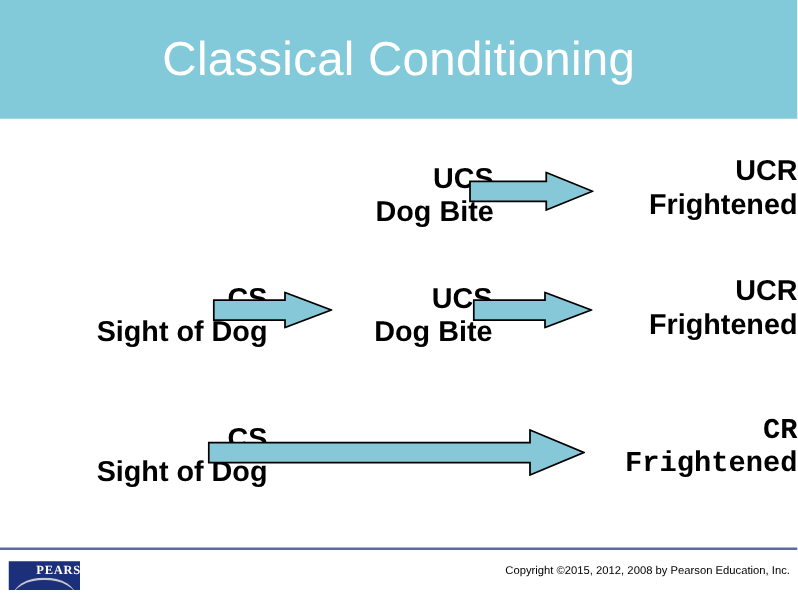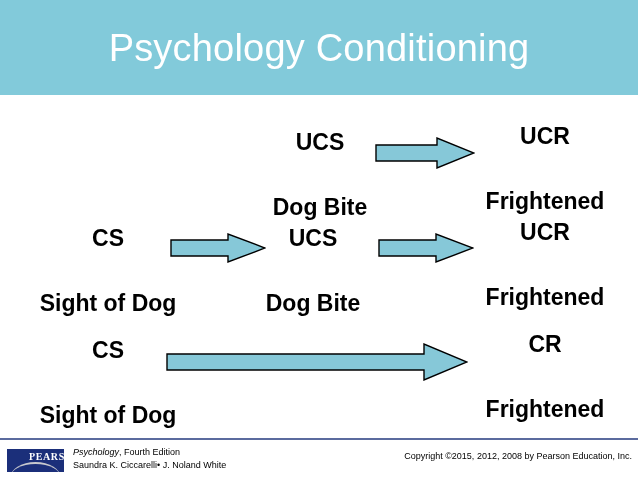--- a/index.html
+++ b/index.html
@@ -53,51 +53,50 @@
     left: 0;
     width: 638px;
     height: 92px;
   }
   .row-1 { top: 16px; }
   .row-2 { top: 116px; }
   .row-3 { top: 226px; }
 
   .term {
     position: absolute;
-    text-align: center;
+    text-align: right;
     color: #000000;
     font-weight: bold;
     line-height: 1.18;
     white-space: nowrap;
   }
   .term .abbr {
     display: block;
     font-size: 23px;
   }
   .term .desc {
     display: block;
     font-size: 23px;
-    margin-top: 38px;
   }
 
   
   .r1-ucs   { left: 245px;  top: 18px;  width: 150px; }
   .r1-ucr   { left: 452px;  top: 12px;  width: 186px; }
   .r1-arrow { left: 375px;  top: 26px;  width: 100px; height: 32px; }
 
   
   .r2-cs     { left: 2px;    top: 14px; width: 212px; }
   .r2-ucs    { left: 232px;  top: 14px; width: 162px; }
   .r2-ucr    { left: 452px;  top: 8px;  width: 186px; }
   .r2-arrow1 { left: 170px;  top: 22px; width: 96px;  height: 30px; }
   .r2-arrow2 { left: 378px;  top: 22px; width: 96px;  height: 30px; }
 
   
   .r3-cs    { left: 2px;   top: 16px; width: 212px; }
-  .r3-cr    { left: 452px; top: 10px; width: 186px; }
+  .r3-cr    { left: 452px; top: 10px; width: 186px; font-family: Liberation Mono, monospace; }
   .r3-arrow { left: 166px; top: 22px; width: 302px; height: 38px; }
 
   .arrow { position: absolute; }
   .arrow svg { display: block; width: 100%; height: 100%; }
 
   
   .footer-rule {
     position: absolute;
     left: 0;
     top: 438px;
@@ -158,21 +157,21 @@
     top: 6px;
     font-size: 9px;
     color: #000000;
     line-height: 13px;
   }
 </style>
 </head>
 <body>
 
 <div class="slide-header" style="background: rgb(130, 202, 218);">
-  <div class="slide-title">Psychology Conditioning</div>
+  <div class="slide-title">Classical Conditioning</div>
 </div>
 
 <div class="diagram">
 
   <div class="row row-1">
     <div class="term r1-ucs">
       <span class="abbr">UCS</span>
       <span class="desc">Dog Bite</span>
     </div>
     <div class="arrow r1-arrow">
@@ -228,20 +227,16 @@
   </div>
 
 </div>
 
 <div class="footer-rule" style="background: rgb(91, 107, 158);"></div>
 <div class="footer">
   <div class="pearson-logo">
     <div class="mark">PEARSON</div>
     <div class="swoosh"></div>
   </div>
-  <div class="book-info">
-    <div class="title-line"><span>Psychology</span><span class="plain">, Fourth Edition</span></div>
-    <div>Saundra K. Ciccarelli• J. Noland White</div>
-  </div>
   <div class="copyright">
     <div>Copyright ©2015, 2012, 2008 by Pearson Education, Inc.</div>
   </div>
 </div>
 
 </body></html>

